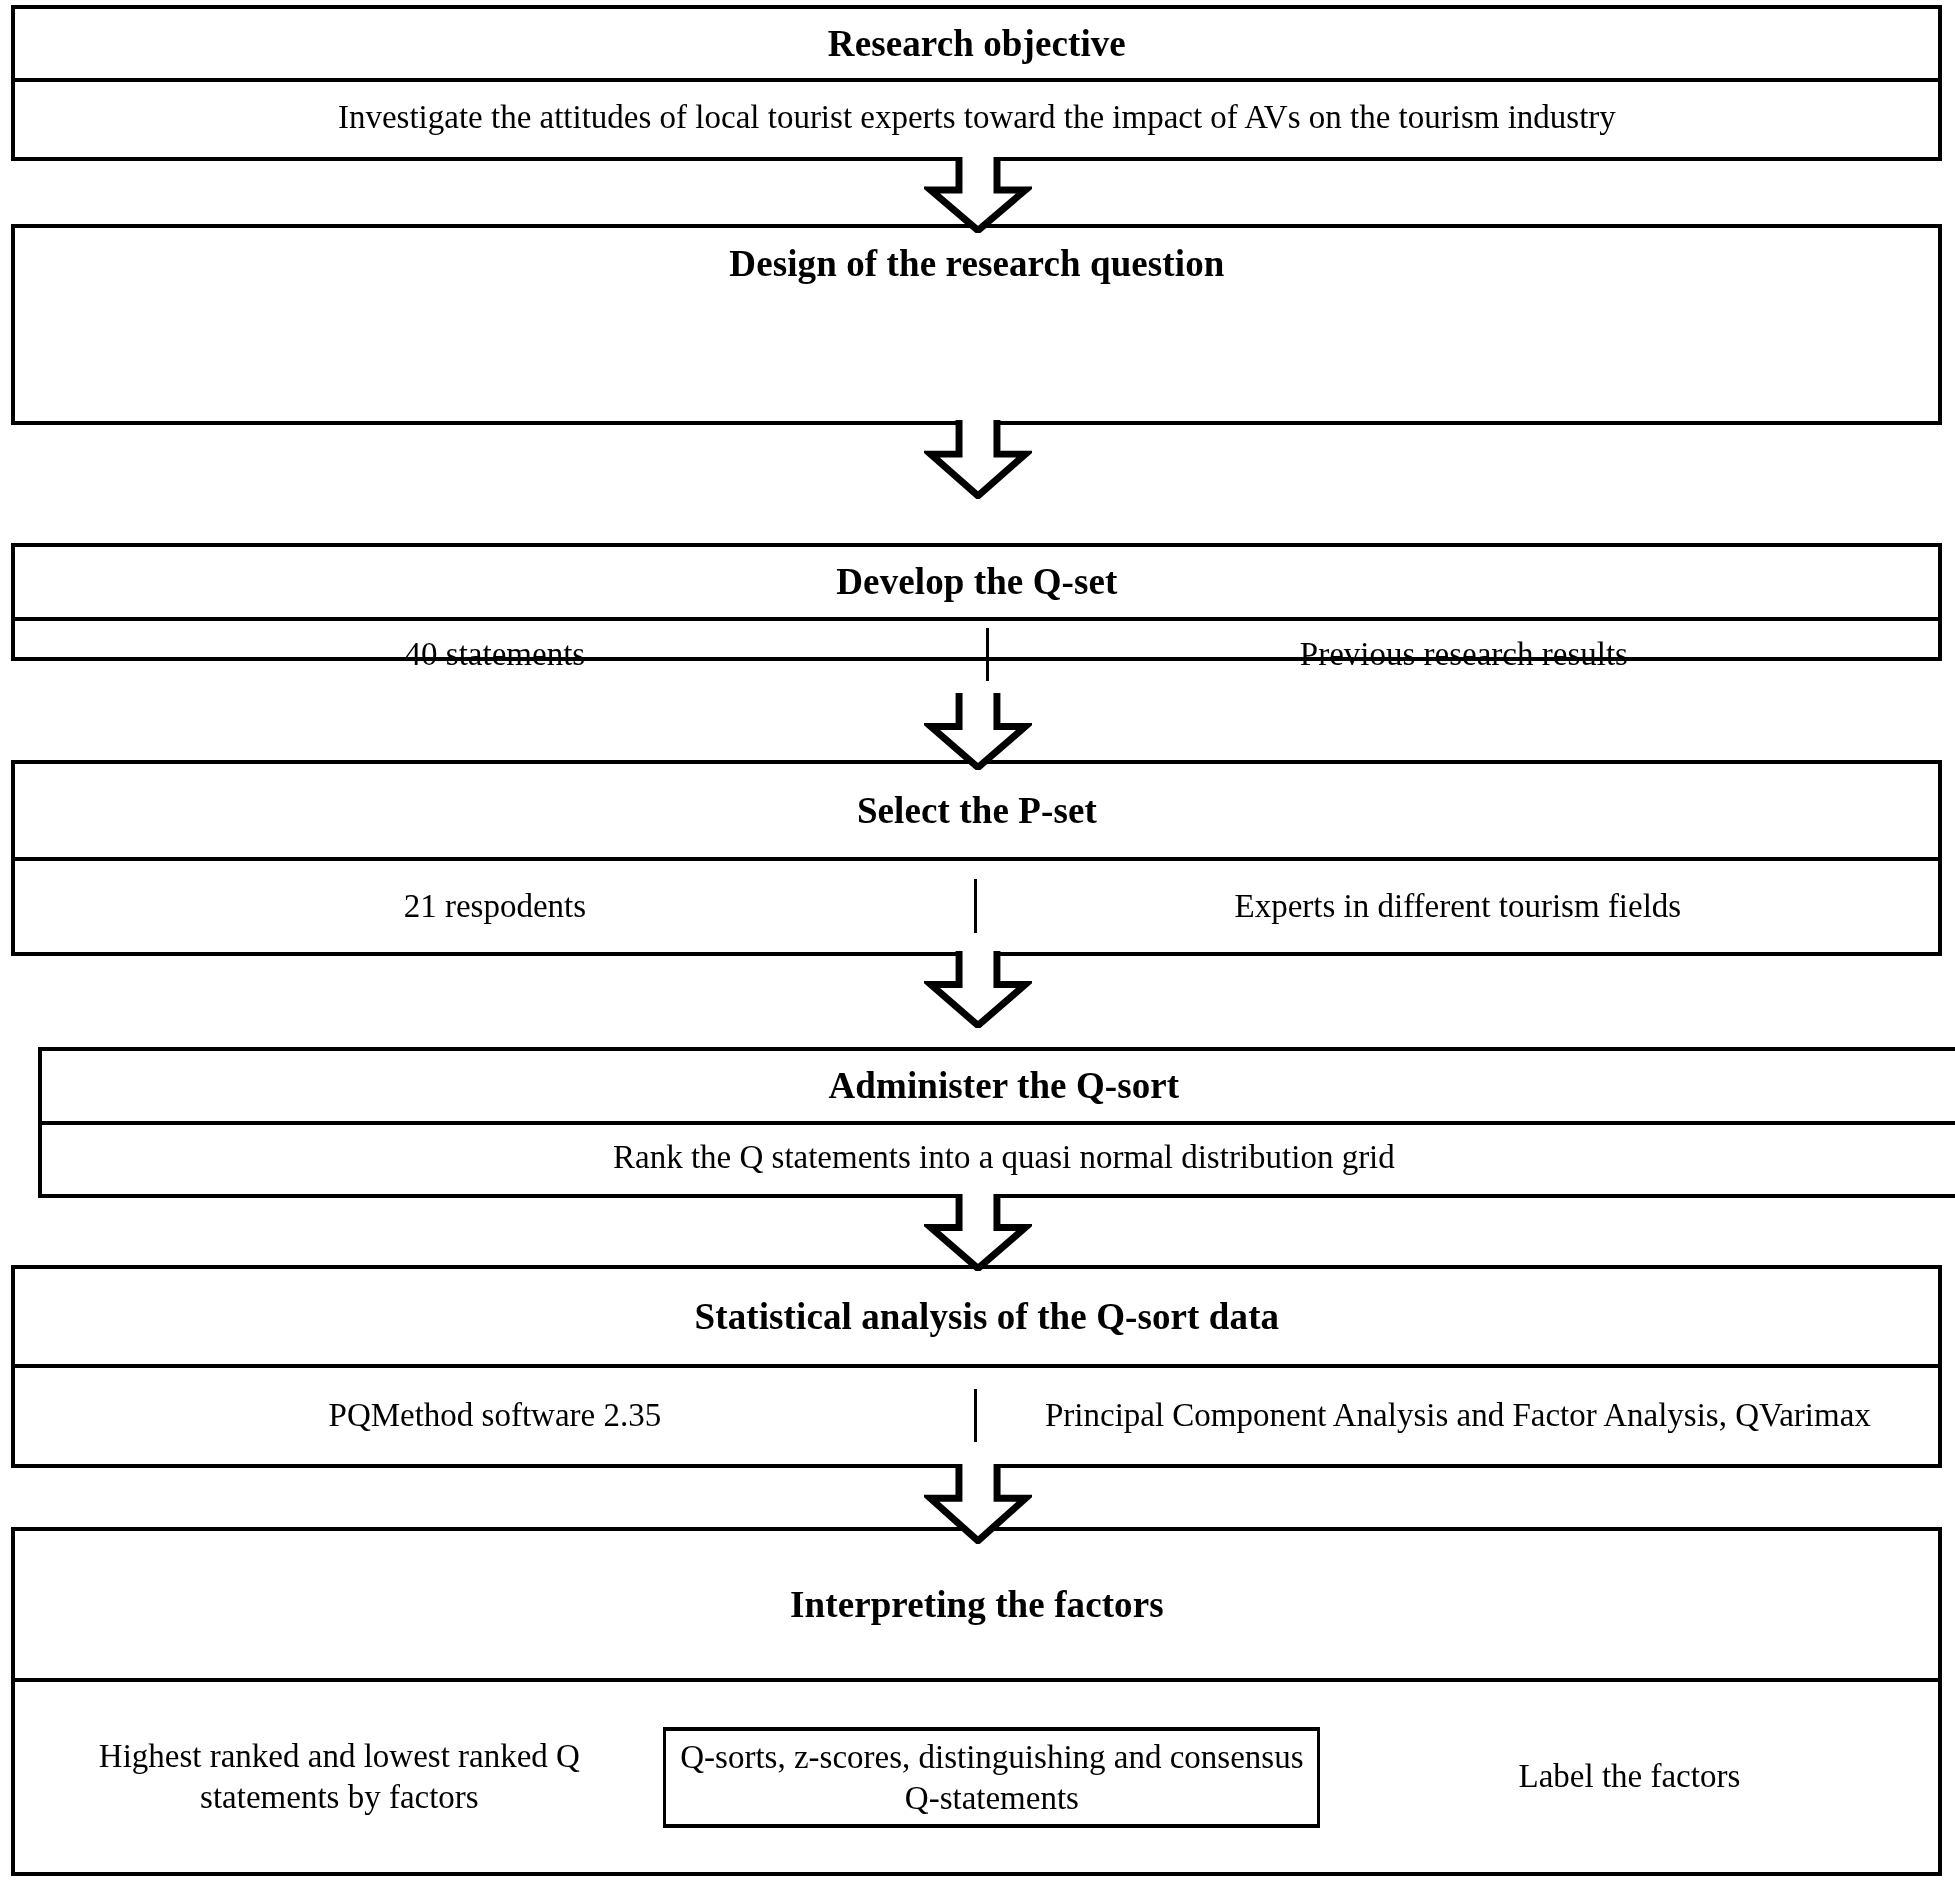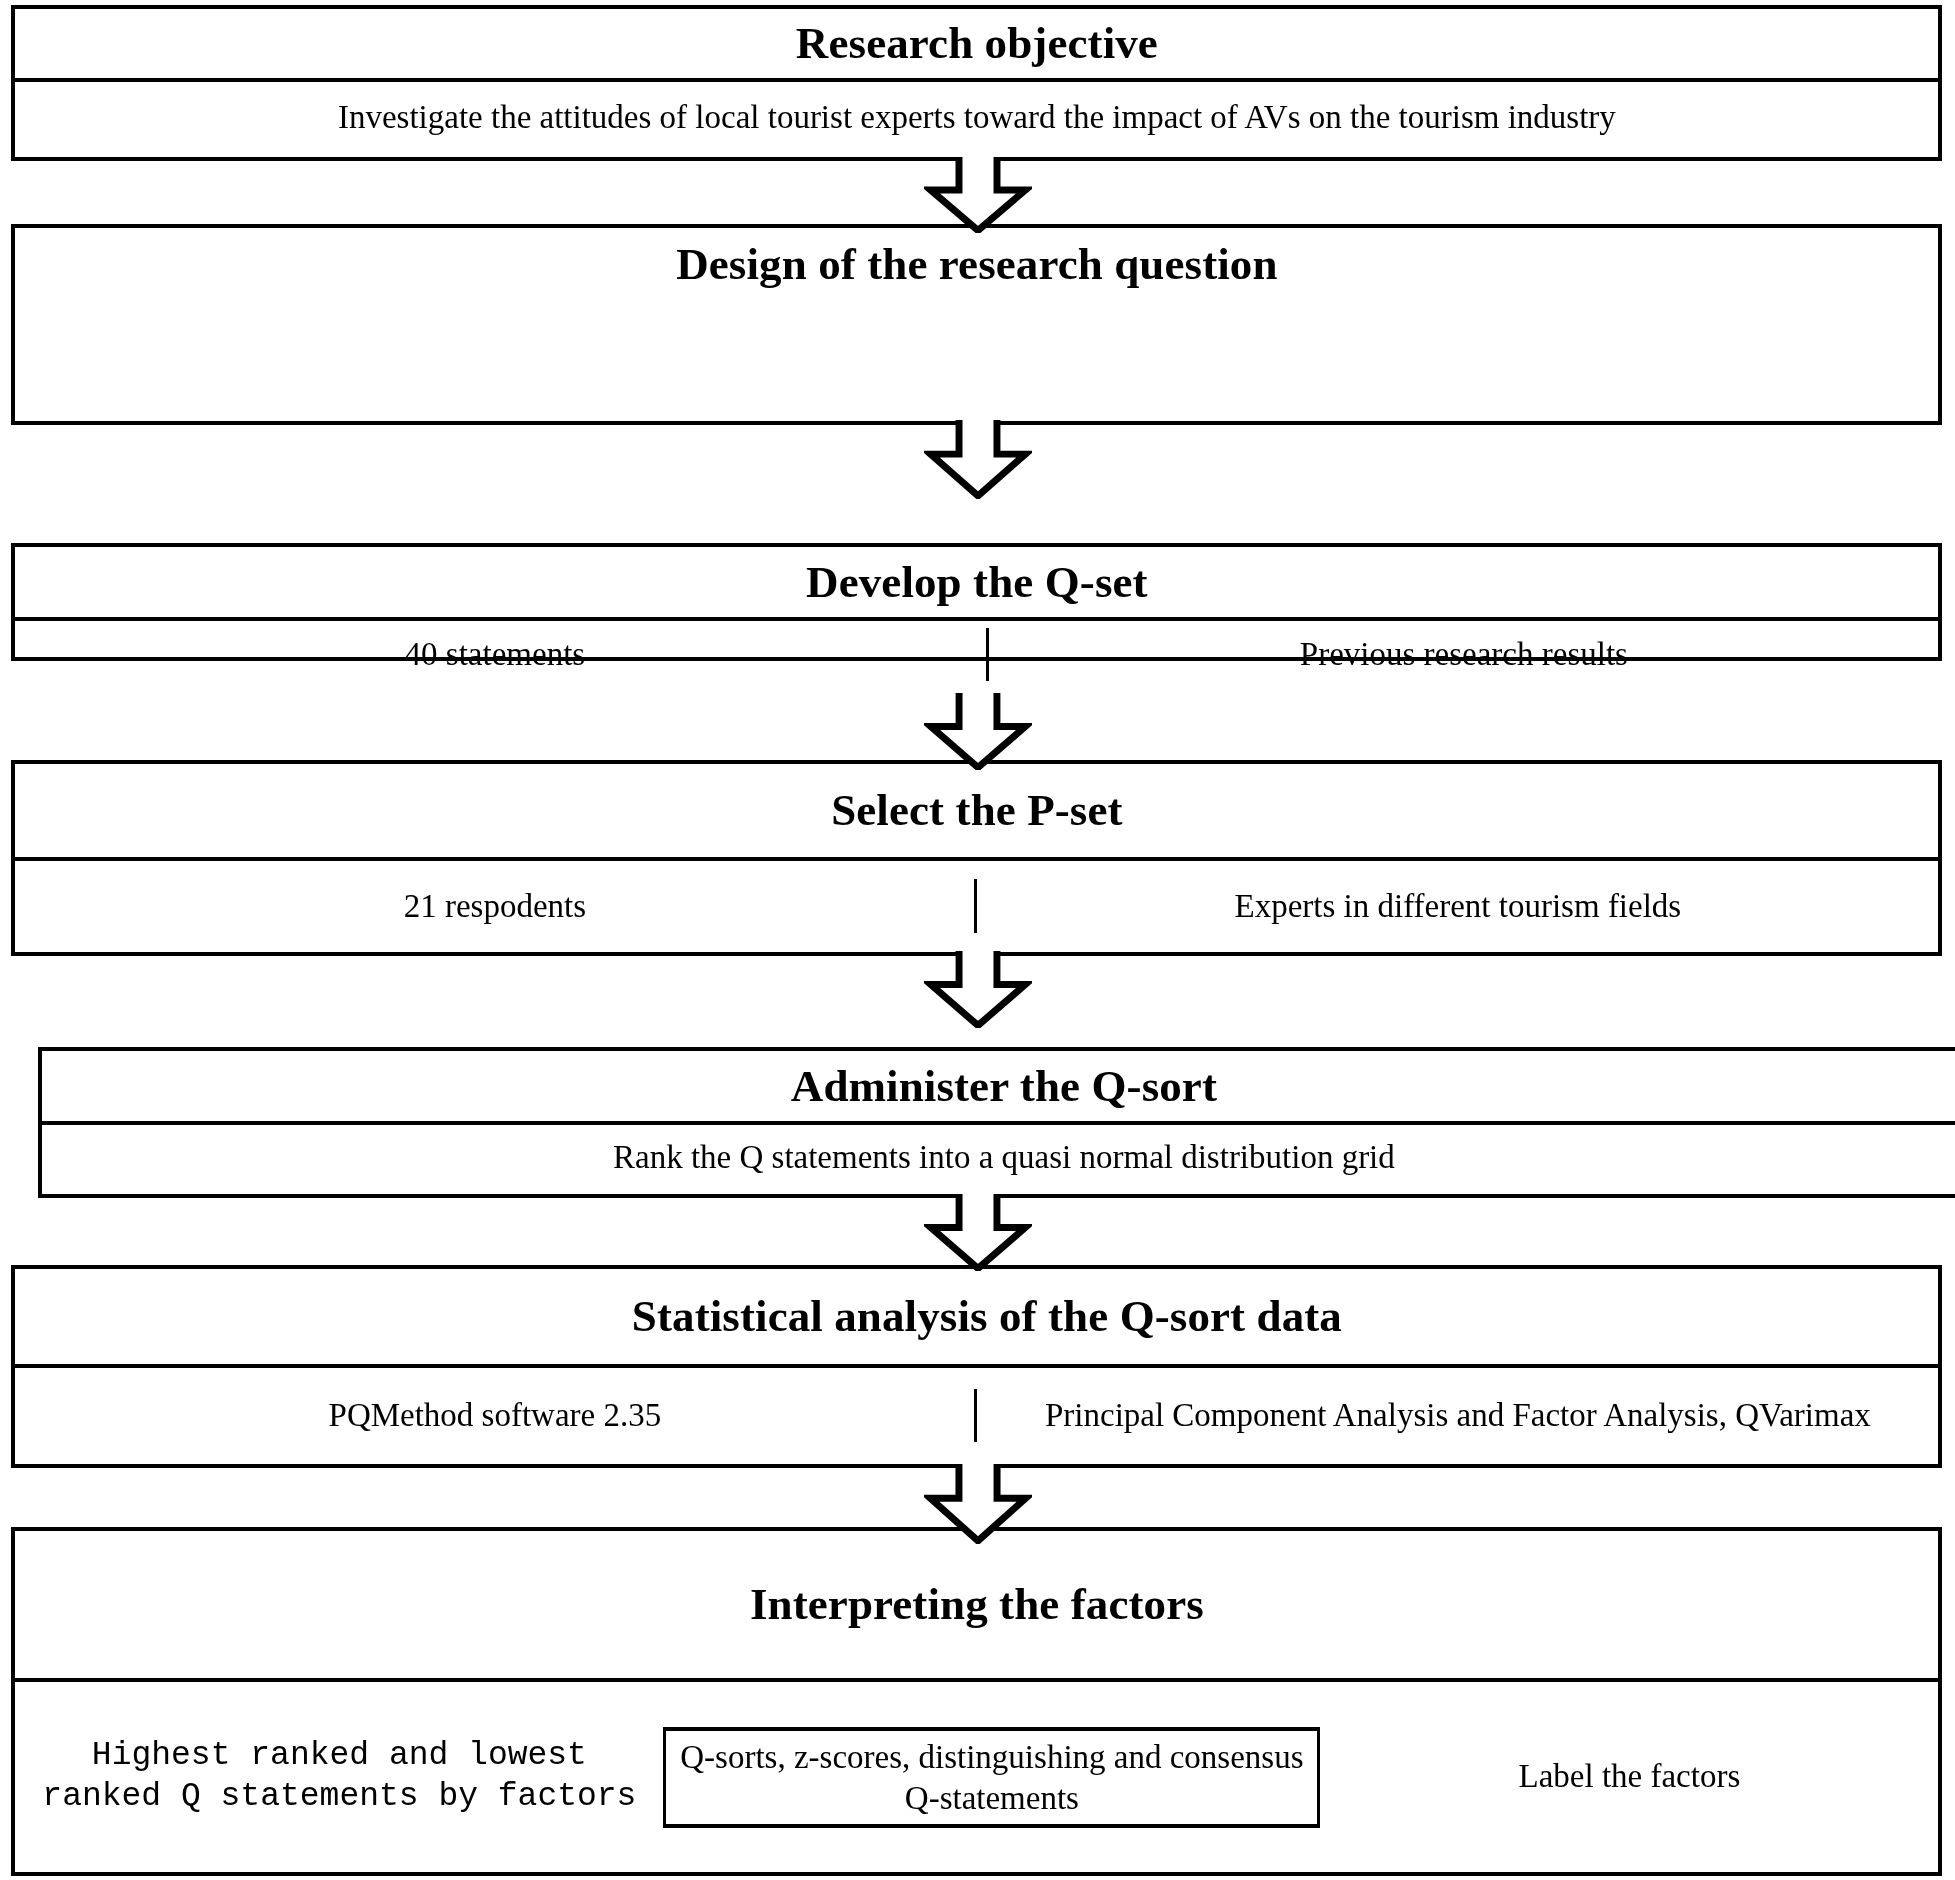--- a/index.html
+++ b/index.html
@@ -32,21 +32,21 @@
     background: #ffffff;
   }
   .pbox .title-row {
     box-sizing: border-box;
     width: 100%;
     display: flex;
     align-items: center;
     justify-content: center;
     text-align: center;
     font-weight: bold;
-    font-size: 45px;
+    font-size: 37px;
     line-height: 1.12;
     letter-spacing: 0.1px;
   }
   .pbox .sub-row {
     box-sizing: border-box;
     width: 100%;
     display: flex;
     align-items: center;
     border-top: 4.4px solid #000000;
   }
@@ -189,21 +189,21 @@
     <svg width="108" height="80" viewBox="0 0 170 126" aria-hidden="true">
       <path d="M 55 0 L 55 54 L 10 54 L 85 121 L 160 54 L 115 54 L 115 0" fill="#ffffff" stroke="#000000" stroke-width="11" stroke-linejoin="miter"></path>
     </svg>
   </div>
 
   <div class="pbox" style="top:1527px; height:349px;">
     <div class="title-row" style="height:147px;">
       <span>Interpreting the factors</span>
     </div>
     <div class="sub-row" style="height:193px;">
-      <div class="cell" style="flex:0 0 648px;font-family:Liberation Mono, monospace;">
+      <div class="cell" style="flex:0 0 648px;">
         <span>Highest ranked and lowest ranked Q statements by factors</span>
       </div>
       <div class="cell boxed" style="flex:0 0 657px;">
         <span>Q-sorts, z-scores, distinguishing and consensus Q-statements</span>
       </div>
       <div class="cell">
         <span>Label the factors</span>
       </div>
     </div>
   </div>

